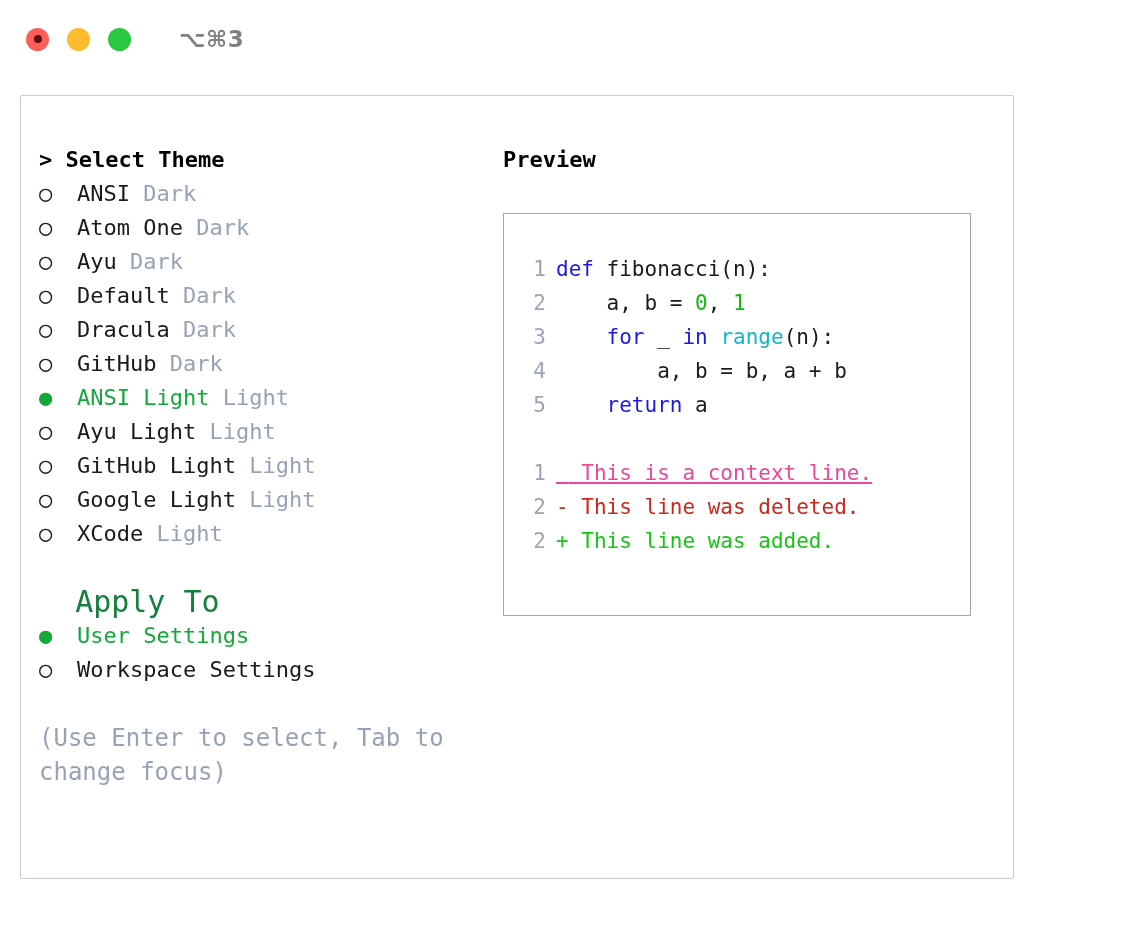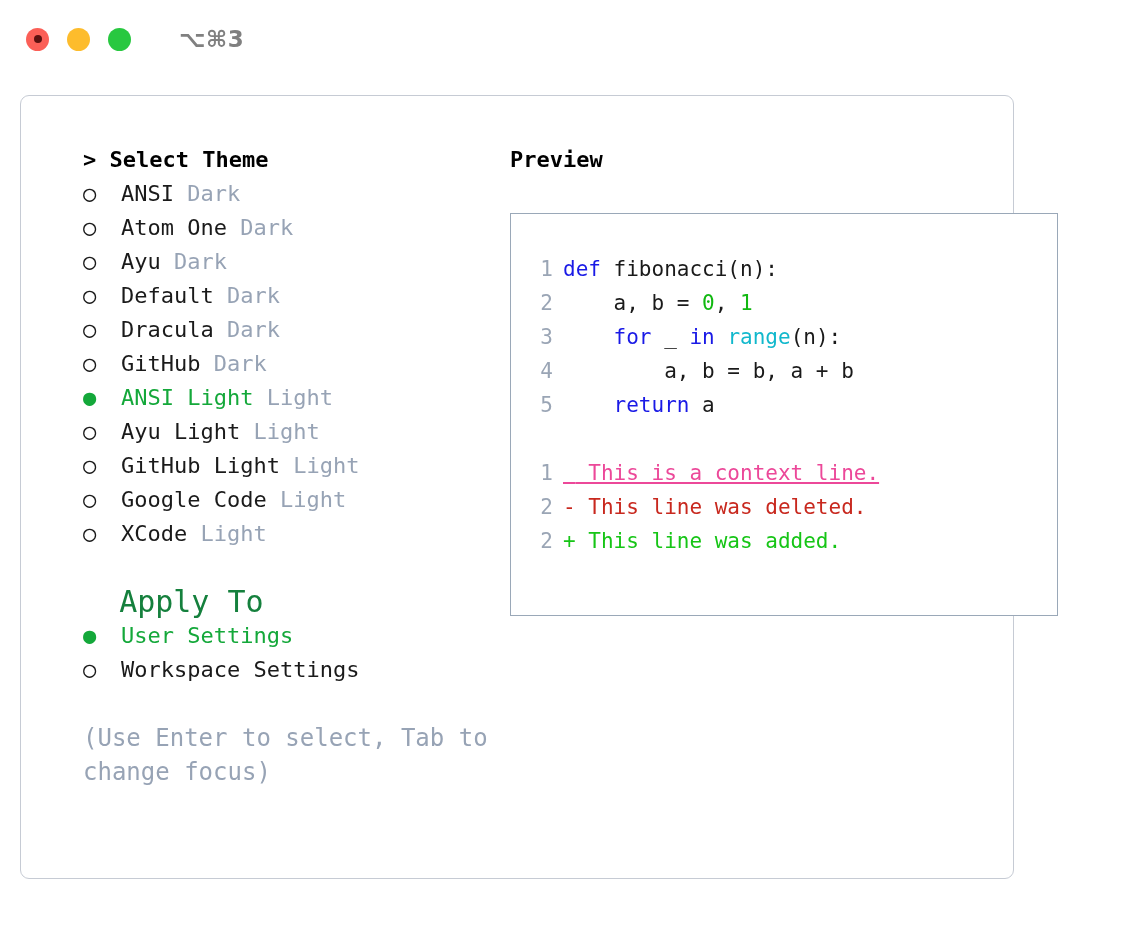--- a/index.html
+++ b/index.html
@@ -58,24 +58,23 @@
   }
 
   
   .window {
     position: absolute;
     left: 20px;
     top: 95px;
     width: 994px;
     height: 784px;
     border: 1.6px solid #C6CBD4;
-    border-radius: 9px;
+    border-radius: 2px;
     box-sizing: border-box;
     background: #ffffff;
-    padding-left: 44px;
   }
   .window-inner {
     display: flex;
     padding: 47px 0 0 0;
     height: 100%;
     box-sizing: border-box;
   }
 
   
   .left-pane {
@@ -121,21 +120,21 @@
   }
 
   
   .right-pane {
     flex: 1;
     padding-left: 17px;
     box-sizing: border-box;
   }
   .preview-box {
     margin-top: 36px;
-    width: 548px;
+    width: 468px;
     height: 403px;
     border: 1.8px solid #9AA8B8;
     box-sizing: border-box;
     padding: 38px 0 0 14px;
     background: #ffffff;
   }
   .code-line {
     font-size: 21px;
     line-height: 34px;
     white-space: pre;
@@ -177,21 +176,21 @@
       <div id="theme-list">
           <div class="opt-row"><span class="bullet">○</span><span class="opt-label">ANSI</span> <span class="opt-variant">Dark</span></div>
           <div class="opt-row"><span class="bullet">○</span><span class="opt-label">Atom One</span> <span class="opt-variant">Dark</span></div>
           <div class="opt-row"><span class="bullet">○</span><span class="opt-label">Ayu</span> <span class="opt-variant">Dark</span></div>
           <div class="opt-row"><span class="bullet">○</span><span class="opt-label">Default</span> <span class="opt-variant">Dark</span></div>
           <div class="opt-row"><span class="bullet">○</span><span class="opt-label">Dracula</span> <span class="opt-variant">Dark</span></div>
           <div class="opt-row"><span class="bullet">○</span><span class="opt-label">GitHub</span> <span class="opt-variant">Dark</span></div>
           <div class="opt-row selected"><span class="bullet sel">●</span><span class="opt-label">ANSI Light</span> <span class="opt-variant">Light</span></div>
           <div class="opt-row"><span class="bullet">○</span><span class="opt-label">Ayu Light</span> <span class="opt-variant">Light</span></div>
           <div class="opt-row"><span class="bullet">○</span><span class="opt-label">GitHub Light</span> <span class="opt-variant">Light</span></div>
-          <div class="opt-row"><span class="bullet">○</span><span class="opt-label">Google Code</span> <span class="opt-variant">Light</span></div>
+          <div class="opt-row"><span class="bullet">○</span><span class="opt-label">Google Light</span> <span class="opt-variant">Light</span></div>
           <div class="opt-row"><span class="bullet">○</span><span class="opt-label">XCode</span> <span class="opt-variant">Light</span></div>
         </div>
 
       <div class="spacer-row"></div>
 
       <div class="section-head">&nbsp;&nbsp;<span>Apply To</span></div>
       <div id="apply-list">
           <div class="opt-row selected"><span class="bullet sel">●</span><span class="opt-label">User Settings</span></div>
           <div class="opt-row"><span class="bullet">○</span><span class="opt-label">Workspace Settings</span></div>
         </div>

